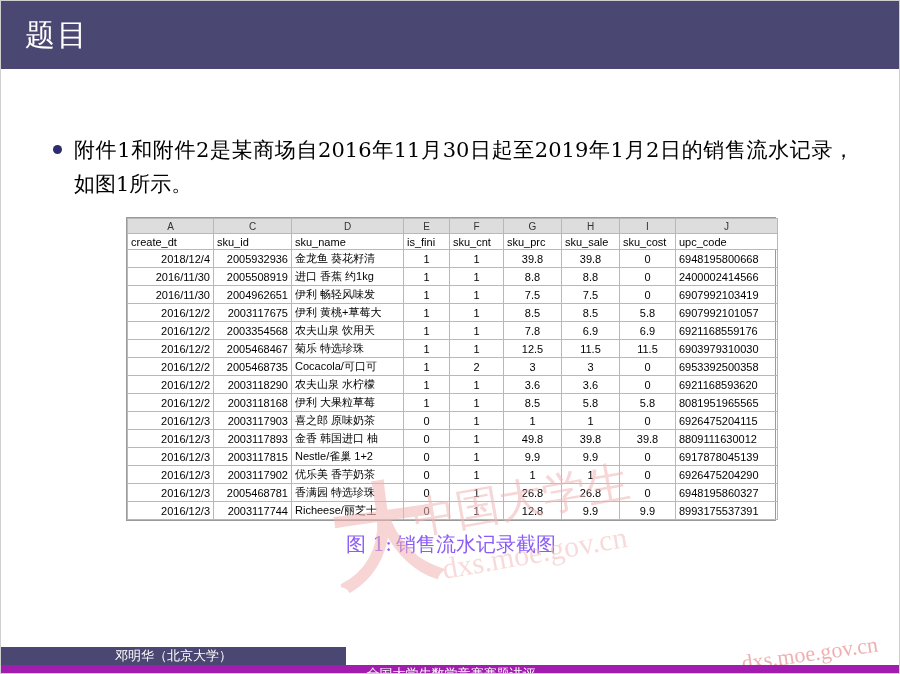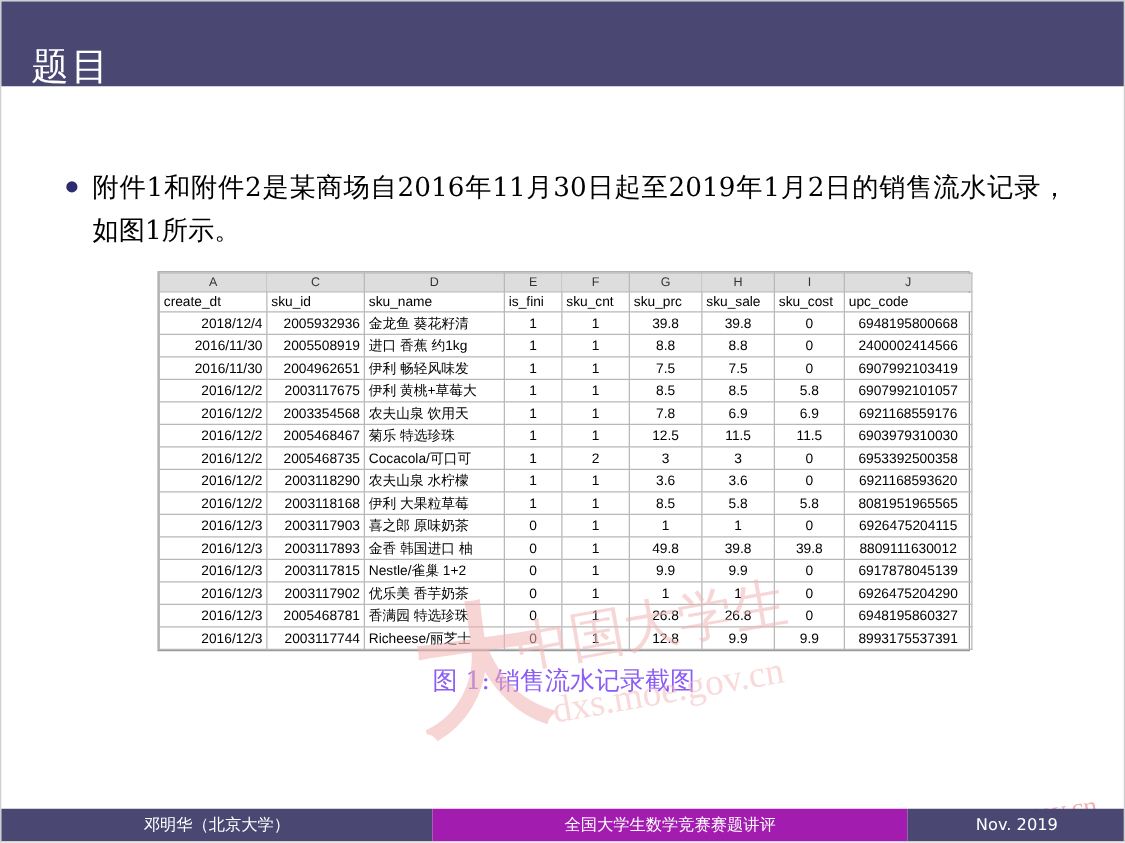--- a/index.html
+++ b/index.html
@@ -26,21 +26,21 @@
 
   
   .title-bar {
     position: absolute;
     left: 0;
     top: 0;
     width: 900px;
     height: 68px;
     background: #4a4872;
     display: flex;
-    align-items: flex-end;
+    align-items: center;
   }
   .title-bar .title-text {
     color: #ffffff;
     font-size: 30px;
     font-family: "DejaVu Sans", sans-serif;
     letter-spacing: 2px;
     margin-left: 24px;
     line-height: 1;
   }
 
@@ -108,21 +108,21 @@
     background: #ffffff;
     font-weight: normal;
     text-align: left;
     font-size: 11px;
   }
   td.c-date { text-align: right; }
   td.c-sku  { text-align: right; }
   td.c-name { text-align: left; margin-top: 33px; }
   td.c-num  { text-align: center; }
   td.c-val  { text-align: center; }
-  td.c-upc  { text-align: center; }
+  td.c-upc  { text-align: left; }
 
   
   col.w-a { width: 86px; }
   col.w-c { width: 78px; }
   col.w-d { width: 112px; }
   col.w-e { width: 46px; }
   col.w-f { width: 54px; }
   col.w-g { width: 58px; }
   col.w-h { width: 58px; }
   col.w-i { width: 56px; }
@@ -197,20 +197,21 @@
   .footer {
     position: absolute;
     left: 0;
     bottom: 0;
     width: 900px;
     height: 26px;
     display: flex;
     font-family: "DejaVu Sans", sans-serif;
     font-size: 13px;
     color: #ffffff;
+    flex-direction: column;
   }
   .footer .f-left {
     width: 345px;
     background: #4a4872;
     display: flex;
     align-items: center;
     justify-content: center;
   }
   .footer .f-mid {
     flex: 1;

